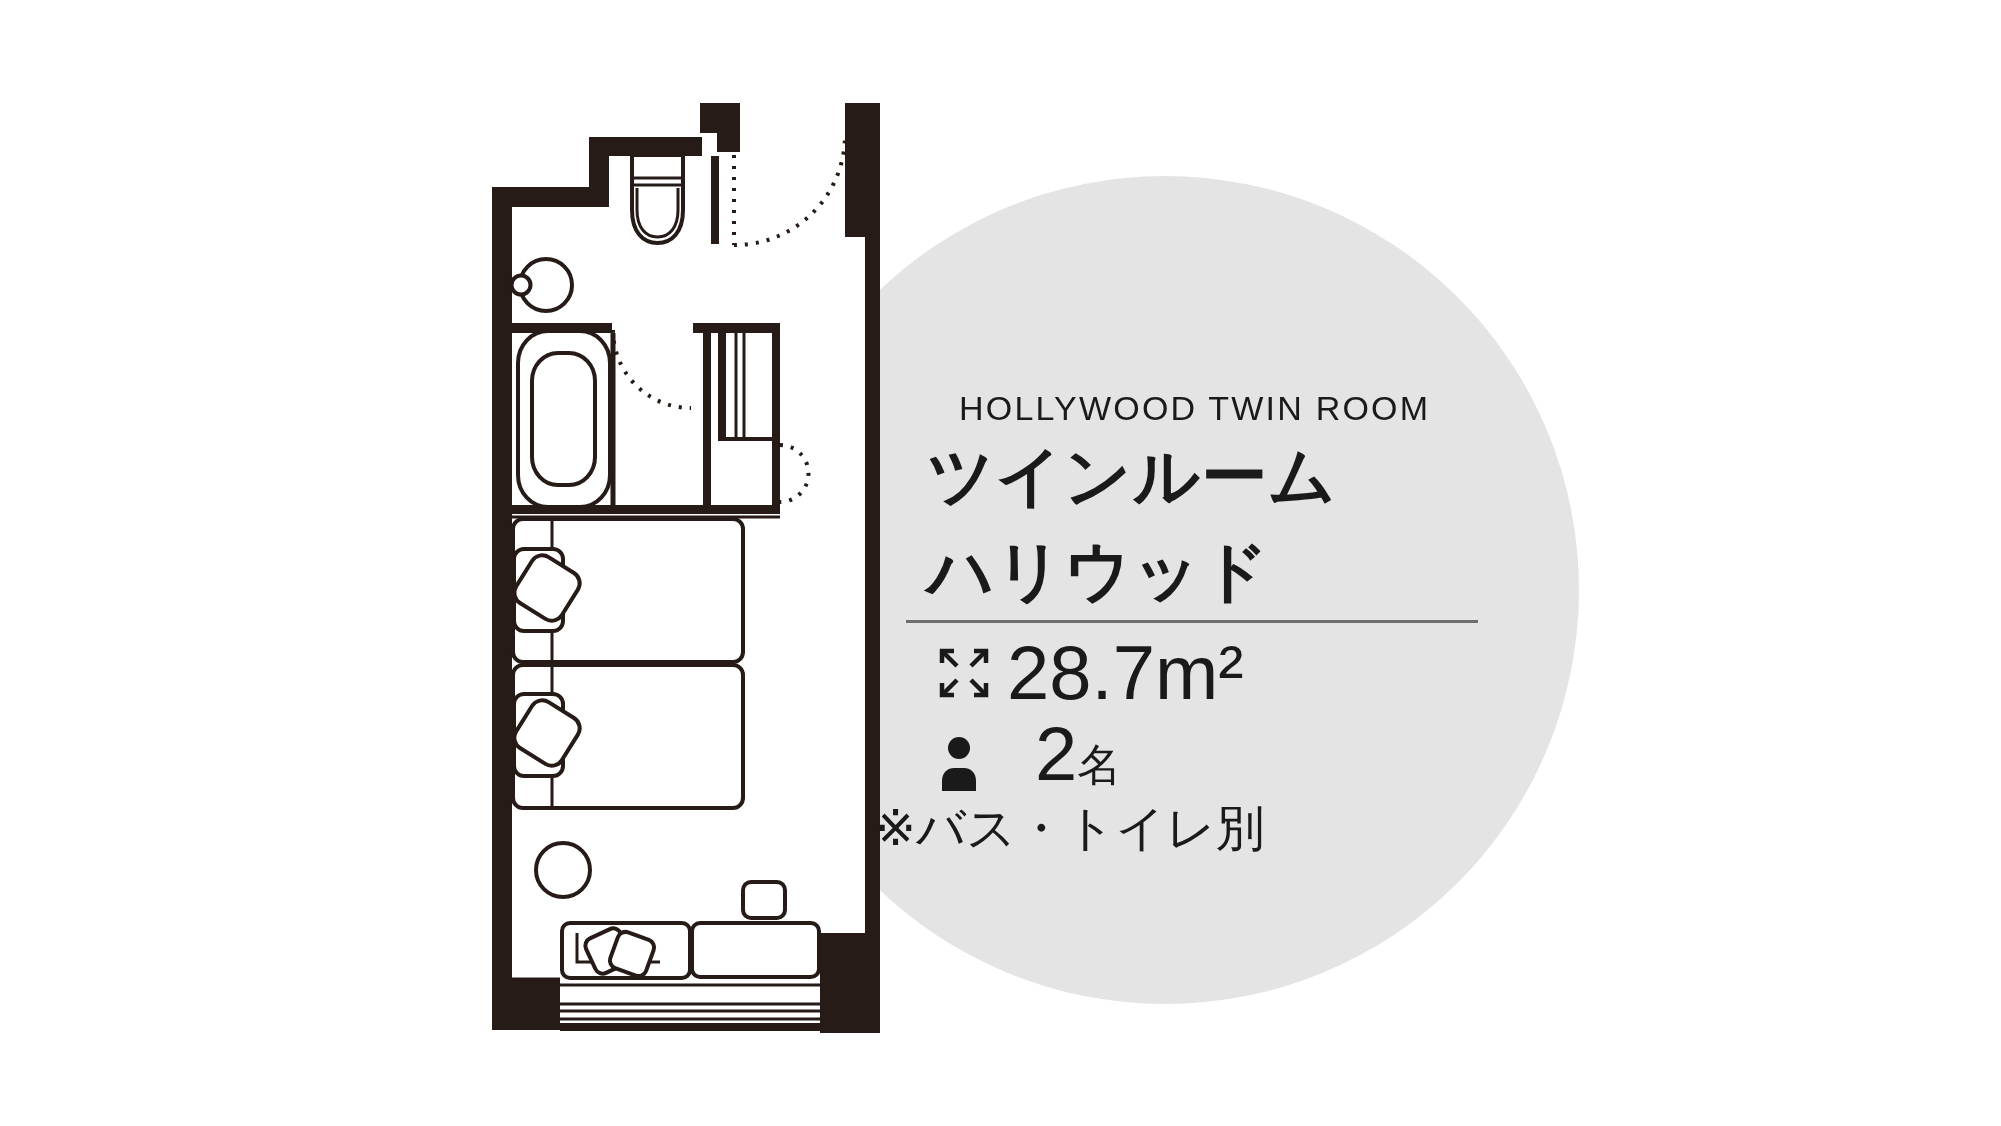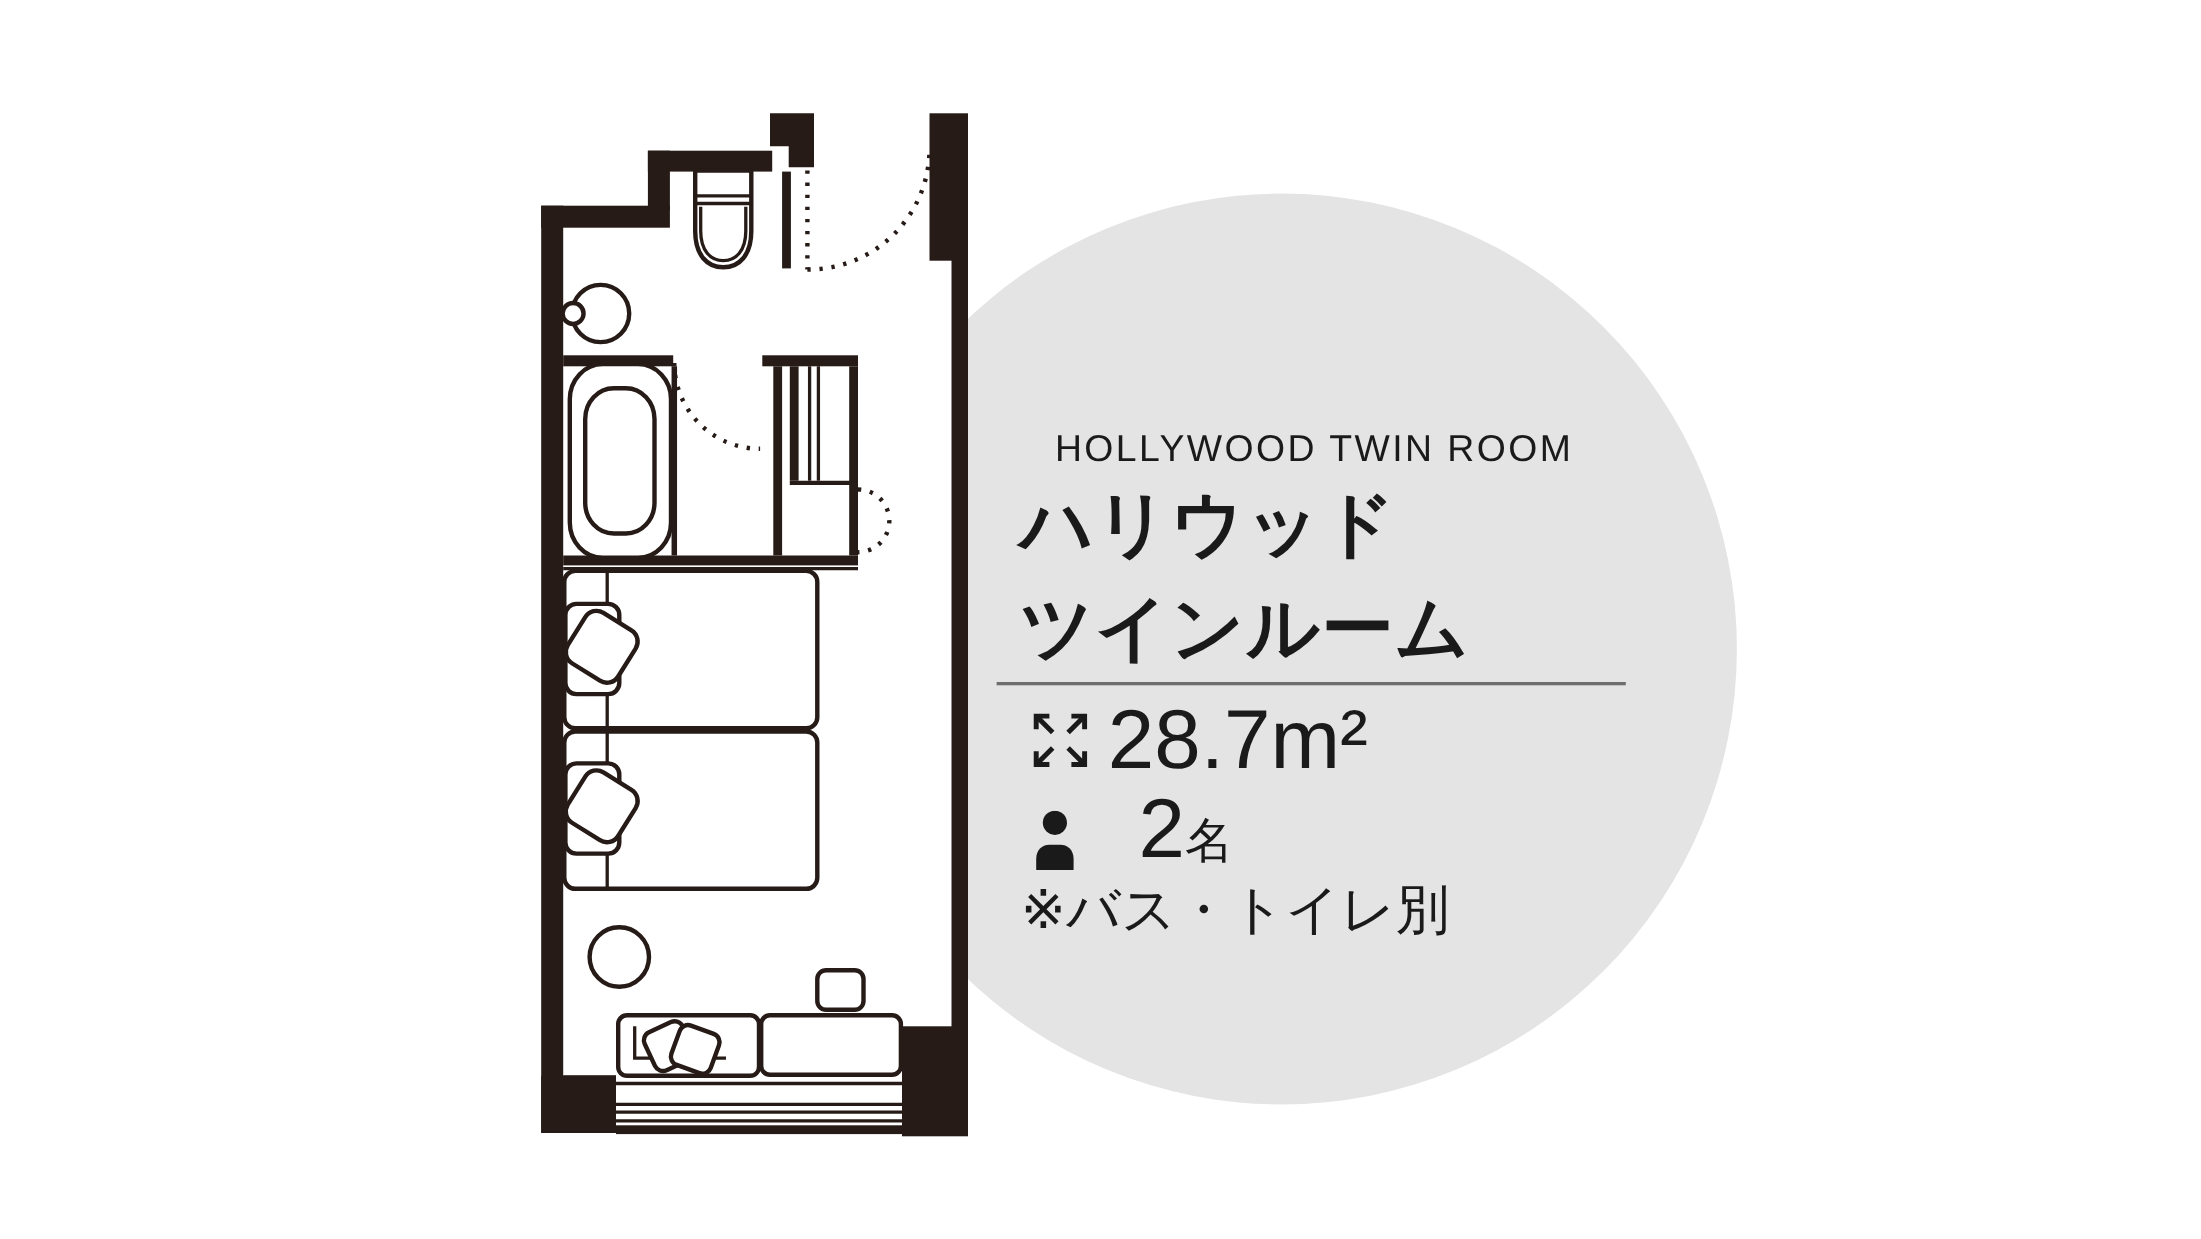--- a/index.html
+++ b/index.html
@@ -24,21 +24,21 @@
   .abs{position:absolute;}
   #title-en{left:931px;top:389px;font-size:34px;font-weight:400;letter-spacing:2.2px;
     white-space:nowrap;color:var(--ink,#1a1a1a);margin-left:28px;}
   #title-ja{left:927px;top:429px;font-size:66px;font-weight:700;line-height:95px;
     white-space:nowrap;letter-spacing:1px;color:var(--ink,#1a1a1a);}
   #divider{left:906px;top:620px;width:572px;height:3px;background:#6e6e6e;}
   .spec-value{font-size:76px;font-weight:500;line-height:76px;white-space:nowrap;}
   .spec-unit-small{font-size:44px;font-weight:500;}
   #spec-area-text{left:1007px;top:635px;}
   #spec-cap-text{left:1007px;top:716px;margin-left:28px;}
-  #note{left:928px;top:804px;font-size:49px;line-height:49px;font-weight:500;white-space:nowrap;
+  #note{left:875px;top:804px;font-size:49px;line-height:49px;font-weight:500;white-space:nowrap;
     color:var(--ink,#1a1a1a);}
   .icon-box{position:absolute;}
 </style>
 </head>
 <body>
 
 <div id="stage" style="--ink: #1a1a1a;">
 
   <div id="badge-circle" style="background: rgb(228, 228, 228);"></div>
 
@@ -134,22 +134,22 @@
       <line class="ln thin" x1="560" y1="1004" x2="820" y2="1004"></line>
       <line class="ln thin" x1="560" y1="1011" x2="820" y2="1011"></line>
       <line class="ln thin" x1="560" y1="1019" x2="820" y2="1019"></line>
       <rect class="wall" x="560" y="1023" width="260" height="8"></rect>
     </g>
   </svg>
 
   <div id="title-en" class="abs">HOLLYWOOD TWIN ROOM</div>
 
   <div id="title-ja" class="abs">
+    <div>ツインルーム</div>
     <div>ハリウッド</div>
-    <div>ツインルーム</div>
   </div>
 
   <div id="divider" class="abs" style="background: rgb(110, 110, 110);"></div>
 
   <div class="icon-box" style="left:938px;top:647px;width:52px;height:52px;">
     <svg width="52" height="52" viewBox="0 0 52 52" fill="none" stroke="#1a1a1a" stroke-width="4.5">
       <path d="M16 4 H4 V16"></path>
         <path d="M6 6 L19 19"></path>
       <path d="M36 4 H48 V16"></path>
         <path d="M46 6 L33 19"></path>

